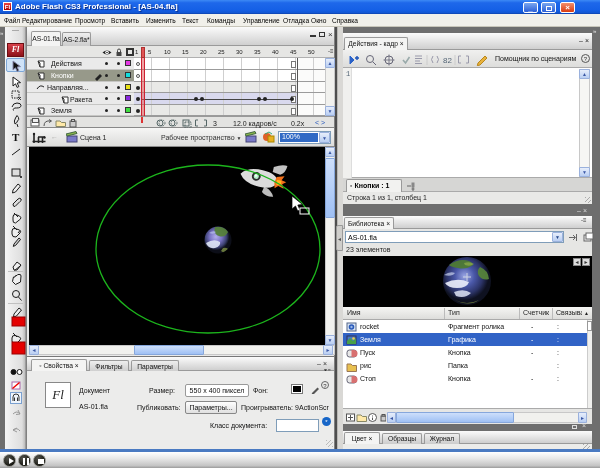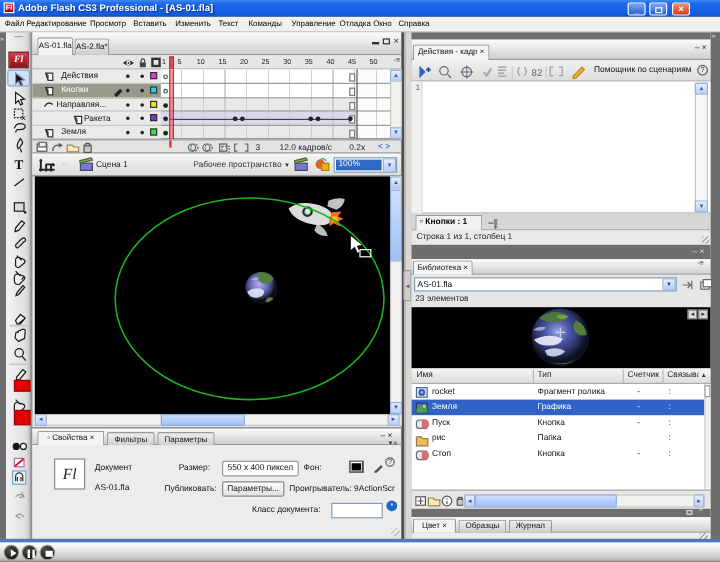--- a/index.html
+++ b/index.html
@@ -51,21 +51,21 @@
 #rcol{left:343px;top:27px;width:249px;height:423px;background:#e9e9e9}
 
 #pbar{left:0;top:452px;width:600px;height:16px;background:linear-gradient(180deg,#ffffff 0%,#e8e8e8 40%,#c4c4c4 85%,#9a9a9a 100%)}
 .pbtn{top:2px;width:13px;height:13px;border-radius:50%;background:radial-gradient(circle at 35% 30%,#50504a,#161610 75%);border:1.5px solid #90908a}
 #blueline{left:0;top:449px;width:600px;height:3px;background:#4a7ac2}
 </style></head>
 <body>
 
 <div class="a" id="title">
   <div class="a" id="fl-ic">Fl</div>
-  <div class="a txt">Adobe Flash CS3 Professional - [AS-01.fla]</div>
+  <div class="a txt">Adobe Flash CS3 Professional - [AS-04.fla]</div>
   <div class="a tbtn" id="bmin"><span style="position:relative;top:1px">_</span></div>
   <div class="a tbtn" id="bmax">
       <span style="position:absolute;left:4px;top:3px;width:6px;height:5px;border:1px solid #fff"></span>
     </div>
   <div class="a tbtn" id="bcls">×</div>
 </div>
 
 <div class="a" id="menu">
   <span style="left:4px">Файл</span>
   <span style="left:22px">Редактирование</span>

